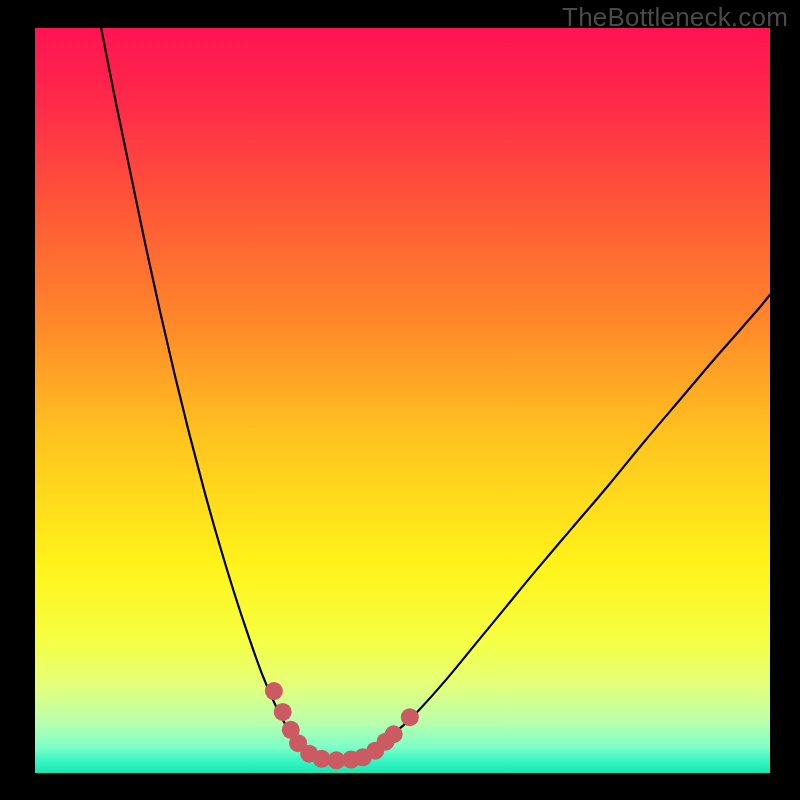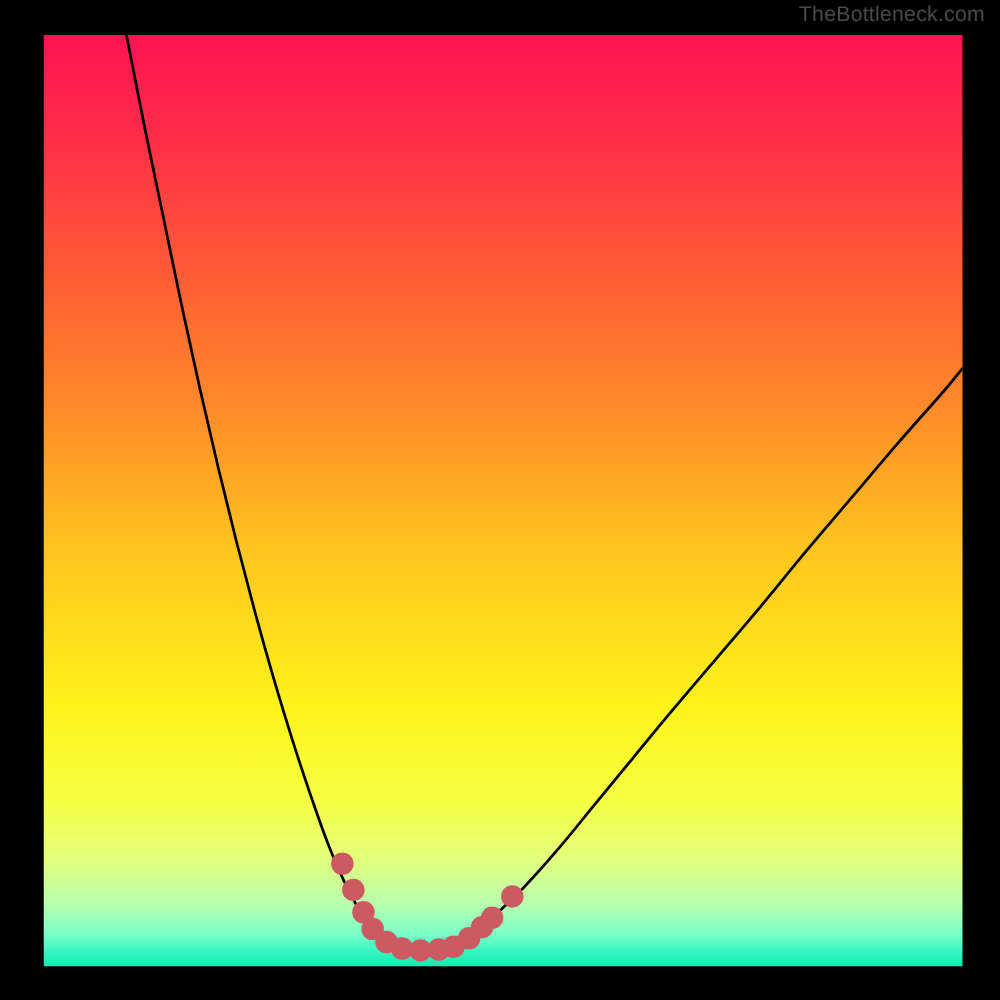--- a/index.html
+++ b/index.html
@@ -15,21 +15,21 @@
     position: relative;
     width: 800px;
     height: 800px;
     background: #000000;
   }
   .watermark {
     position: absolute;
     top: 2px;
     right: 12px;
     color: #4a4a4a;
-    font-size: 17px;
+    font-size: 26px;
     font-weight: 500;
     letter-spacing: 0.2px;
     z-index: 30;
   }
   svg.plot {
     position: absolute;
     left: 0;
     top: 0;
     width: 800px;
     height: 800px;

